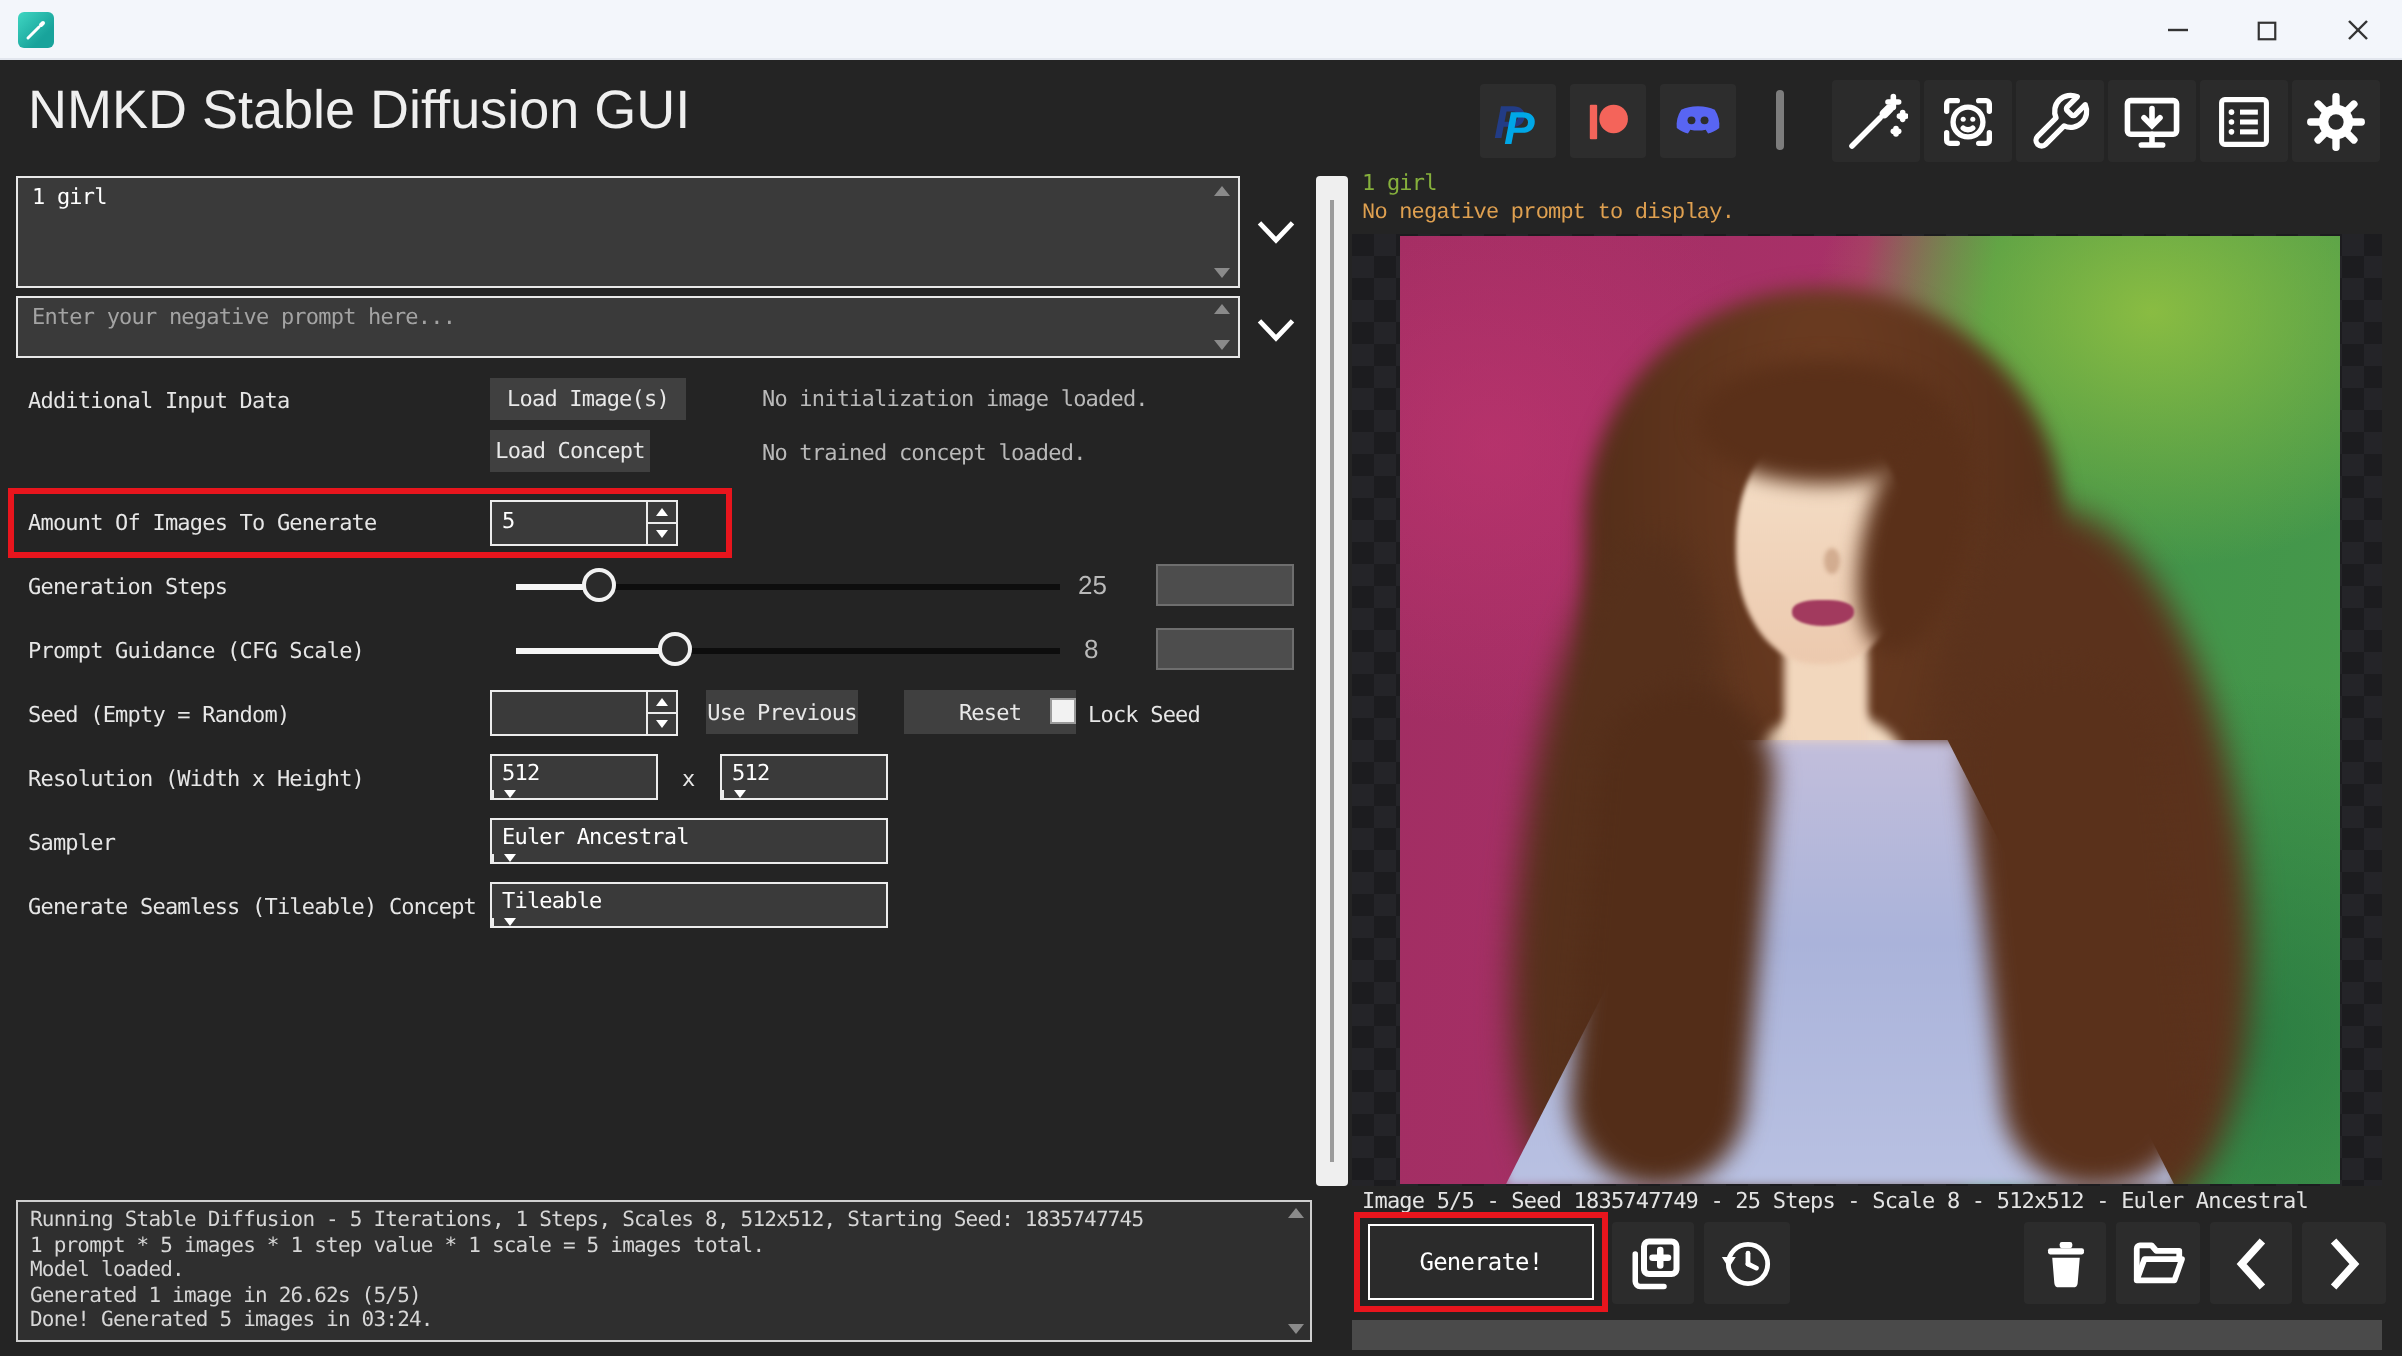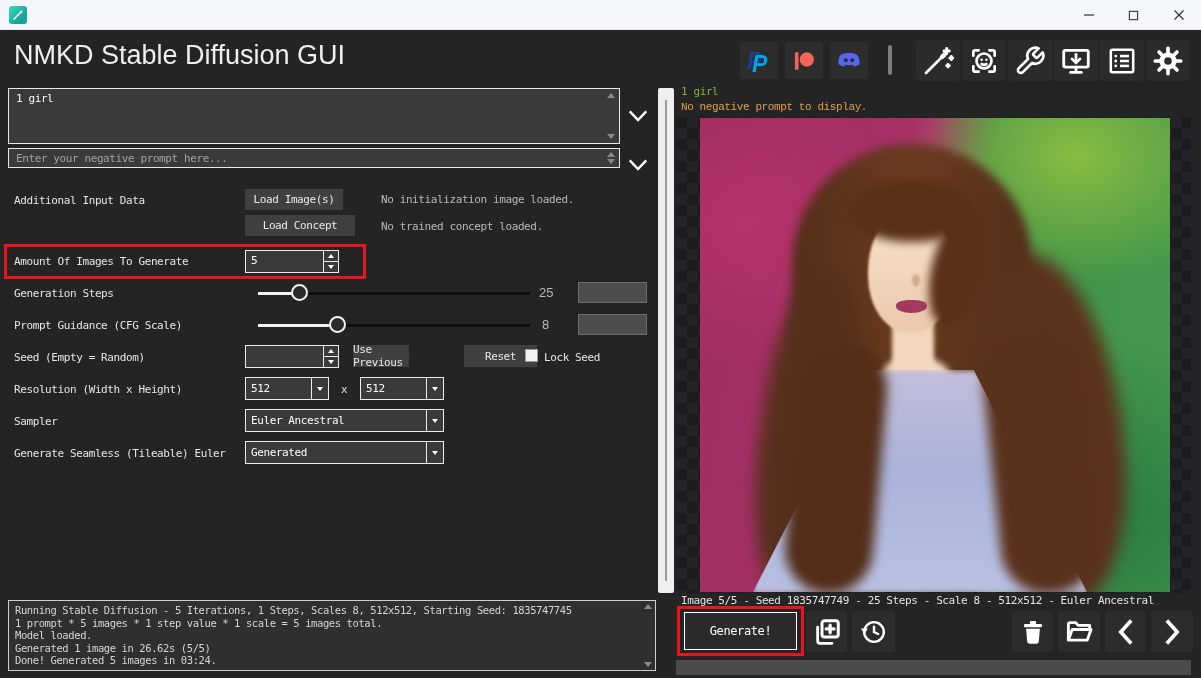--- a/index.html
+++ b/index.html
@@ -23,31 +23,31 @@
   .brand-tile { top:42px; width:38px; height:37px; background:#2d2d2d; border-radius:2px; display:flex; align-items:center; justify-content:center; overflow:hidden; }
   .tool-tile { top:40px; width:44px; height:41px; background:#2b2b2b; border-radius:2px; display:flex; align-items:center; justify-content:center; }
   #toolbar-divider { left:888px; top:45px; width:4px; height:30px; background:#7d7d7d; border-radius:2px; }
   .pp-wrap { position:relative; width:24px; height:26px; font-style:italic; font-weight:bold; font-size:23px; }
   .pp-back { position:absolute; left:0; top:0; color:#223c86; }
   .pp-front { position:absolute; left:5px; top:3px; color:#00a7e7; }
 
   
   .promptbox { background:#3a3a3a; border:1px solid #e8e8e8; color:#fff; font-size:11px; padding:3px 18px 3px 7px; }
   #pos-prompt { left:8px; top:88px; width:612px; height:56px; }
-  #neg-prompt { left:8px; top:148px; width:612px; height:20px; color:#a3a3a3; }
+  #neg-prompt { left:8px; top:148px; width:612px; height:31px; color:#a3a3a3; }
   .ta-scroll { position:absolute; right:3px; width:11px; display:flex; flex-direction:column; justify-content:space-between; align-items:center; }
   .expand-btn { width:28px; display:flex; align-items:center; justify-content:center; background:#242424; }
   #expand-pos { left:624px; top:98px; height:36px; }
   #expand-neg { left:624px; top:149px; height:32px; }
 
   
   .flabel { color:#e6e6e6; font-size:11px; }
   .fbtn { background:#404040; color:#e8e8e8; font-size:11px; border:none; display:flex; align-items:center; justify-content:center; }
   .status-txt { color:#b9b9b9; font-size:11px;padding-left:24px; }
-  .dropdown { background:#3a3a3a; border:1px solid #ececec; color:#fff; font-size:11px; display:flex; align-items:stretch; }
+  .dropdown { background:#3a3a3a; border:1px solid #ececec; color:#fff; font-size:11px; display:flex; align-items:stretch;flex-direction:column; }
   .dd-val { flex:1; padding:3px 5px; display:flex; align-items:center; overflow:hidden; white-space:nowrap; }
   .dd-arrow { width:17px; border-left:1px solid #ececec; display:flex; align-items:center; justify-content:center; }
   .spinner { background:#3a3a3a; border:1px solid #ececec; display:flex; }
   .spin-val { flex:1; color:#fff; font-size:11px; padding:3px 5px; }
   .spin-btns { width:15px; border-left:1px solid #ececec; display:flex; flex-direction:column; }
   .spin-btns > div { flex:1; display:flex; align-items:center; justify-content:center; }
   .spin-btns > div:first-child { border-bottom:1px solid #ececec; }
   .tri-up-w { width:0;height:0;border-left:3.5px solid transparent;border-right:3.5px solid transparent;border-bottom:4.5px solid #fff; }
   .tri-down-w { width:0;height:0;border-left:3.5px solid transparent;border-right:3.5px solid transparent;border-top:4.5px solid #fff; }
   .tri-up-g { width:0;height:0;border-left:4px solid transparent;border-right:4px solid transparent;border-bottom:5px solid #8a8a8a; }
@@ -266,21 +266,21 @@
   </div>
   <div class="abs expand-btn" id="expand-neg">
     <svg width="22" height="16" viewBox="0 0 24 14">
         <polyline points="3,2 12,11.5 21,2" fill="none" stroke="#fff" stroke-width="2.6"></polyline>
       </svg>
   </div>
 
   <div class="abs flabel mono" style="left:14px; top:194px">Additional Input Data</div>
   <div class="abs fbtn mono" style="left:245px; top:189px; width:98px; height:21px">Load Image(s)</div>
   <div class="abs status-txt mono" style="left:357px; top:193px">No initialization image loaded.</div>
-  <div class="abs fbtn mono" style="left:245px; top:215px; width:110px; height:21px">Load Concept</div>
+  <div class="abs fbtn mono" style="left:245px; top:215px; width:80px; height:21px">Load Concept</div>
   <div class="abs status-txt mono" style="left:357px; top:220px">No trained concept loaded.</div>
 
   <div class="abs flabel mono" style="left:14px; top:255px">Amount Of Images To Generate</div>
   <div class="abs spinner" style="left:245px; top:250px; width:94px; height:23px">
     <div class="spin-val mono">5</div>
     <div class="spin-btns">
         <div>
           <span class="tri-up-w"></span>
         </div>
         <div>
@@ -314,22 +314,22 @@
     <div class="spin-val mono"></div>
     <div class="spin-btns">
         <div>
           <span class="tri-up-w"></span>
         </div>
         <div>
           <span class="tri-down-w"></span>
         </div>
       </div>
   </div>
-  <div class="abs fbtn mono" style="left:353px; top:345px; width:56px; height:22px">Use Previous</div>
-  <div class="abs fbtn mono" style="left:464px; top:345px; width:73px; height:22px">Reset</div>
+  <div class="abs fbtn mono" style="left:353px; top:345px; width:76px; height:22px">Use Previous</div>
+  <div class="abs fbtn mono" style="left:452px; top:345px; width:86px; height:22px">Reset</div>
   <div class="abs checkbox" style="left:525px; top:349px"></div>
   <div class="abs flabel mono" style="left:544px; top:351px">Lock Seed</div>
 
   <div class="abs flabel mono" style="left:14px; top:383px">Resolution (Width x Height)</div>
   <div class="abs dropdown" style="left:245px; top:377px; width:84px; height:23px">
     <div class="dd-val mono">512</div>
     <div class="dd-arrow">
         <span class="tri-down-w"></span>
       </div>
   </div>
@@ -342,23 +342,23 @@
   </div>
 
   <div class="abs flabel mono" style="left:14px; top:415px">Sampler</div>
   <div class="abs dropdown" style="left:245px; top:409px; width:199px; height:23px">
     <div class="dd-val mono">Euler Ancestral</div>
     <div class="dd-arrow">
         <span class="tri-down-w"></span>
       </div>
   </div>
 
-  <div class="abs flabel mono" style="left:14px; top:447px">Generate Seamless (Tileable) Euler</div>
+  <div class="abs flabel mono" style="left:14px; top:447px">Generate Seamless (Tileable) Concept</div>
   <div class="abs dropdown" style="left:245px; top:441px; width:199px; height:23px">
-    <div class="dd-val mono">Generated</div>
+    <div class="dd-val mono">Tileable</div>
     <div class="dd-arrow">
         <span class="tri-down-w"></span>
       </div>
   </div>
 
   <div class="abs" id="logbox">
     <div class="logline mono">Running Stable Diffusion - 5 Iterations, 1 Steps, Scales 8, 512x512, Starting Seed: 1835747745</div>
     <div class="logline mono">1 prompt * 5 images * 1 step value * 1 scale = 5 images total.</div>
     <div class="logline mono">Model loaded.</div>
     <div class="logline mono">Generated 1 image in 26.62s (5/5)</div>

